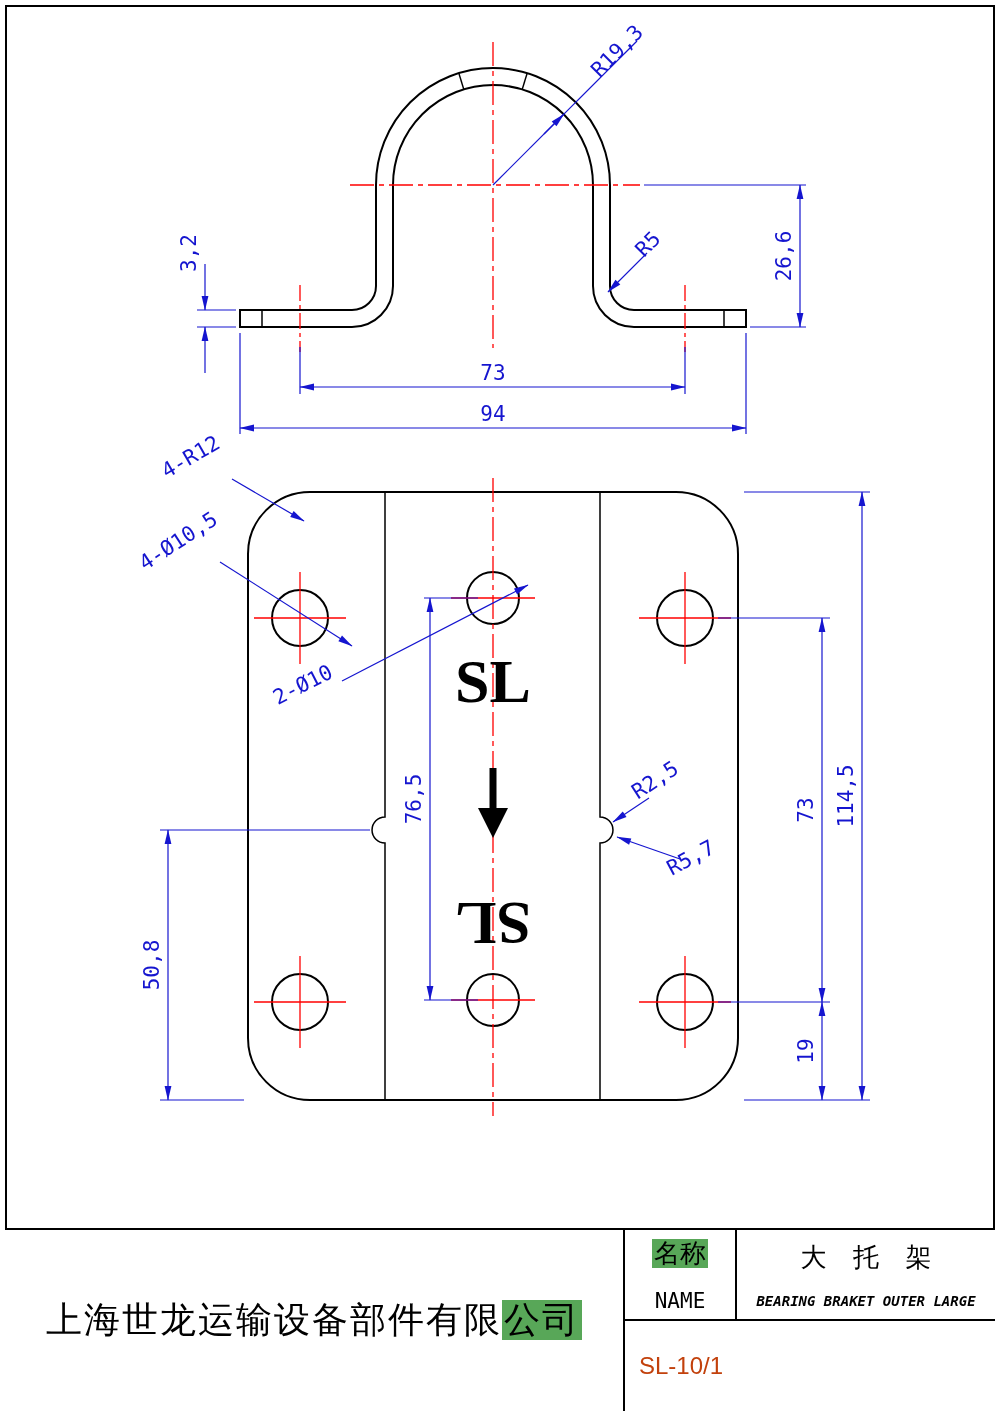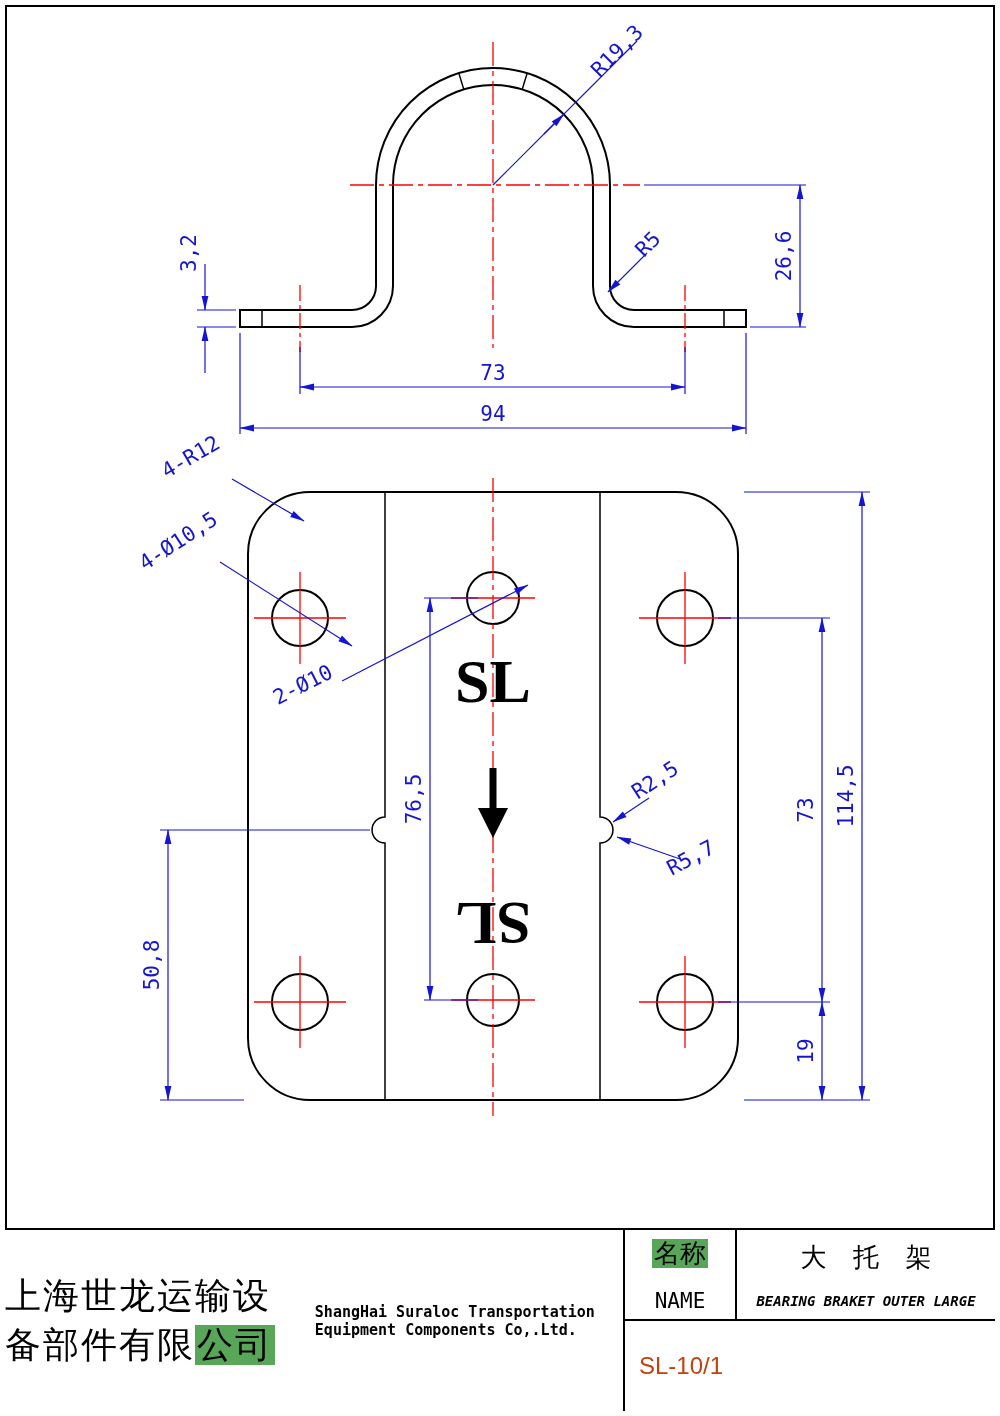--- a/index.html
+++ b/index.html
@@ -19,21 +19,21 @@
   .thin{stroke:var(--outline);stroke-width:1.5;fill:none;}
   .ctr{stroke:var(--centerline);stroke-width:1.3;fill:none;}
   .ctrdash{stroke-dasharray:24 5 5 5;}
   .ctrdash2{stroke-dasharray:16 4 4 4;}
   .dim{stroke:var(--dimension);stroke-width:1.2;fill:none;}
   .arrfill{fill:var(--dimension);}
   text.dimtext{font-family:"DejaVu Sans Mono",monospace;font-size:21px;fill:var(--dimension);}
   text.brand{font-family:"Liberation Serif",serif;font-weight:bold;font-size:62px;fill:#000;}
 
   .titleblock{position:absolute;left:5px;top:1228px;width:990px;height:183px;border-top:2px solid var(--outline);display:flex;background:#fff;}
-  .tb-company{width:620px;border-right:2px solid var(--outline);display:flex;flex-direction:row;align-items:center;justify-content:center;gap:10px;}
+  .tb-company{width:620px;border-right:2px solid var(--outline);display:flex;flex-direction:column;align-items:center;justify-content:center;gap:10px;}
   .company-cn{font-size:36px;letter-spacing:2px;color:#000;font-family:"Liberation Serif",serif;}
   .company-en{font-size:15px;font-weight:bold;font-family:"DejaVu Sans Mono",monospace;color:#000;}
   .tb-grid{flex:1;display:grid;grid-template-columns:112px 1fr;grid-template-rows:1fr 1fr;}
   .tb-cell{display:flex;flex-direction:column;align-items:center;justify-content:center;gap:18px;}
   .cell-r1{border-bottom:2px solid var(--outline);}
   .cell-c1{border-right:2px solid var(--outline);}
   .cjk{font-size:26px;color:#000;font-family:"Liberation Serif",serif;}
   .spaced{letter-spacing:10px;padding-left:10px;}
   .lat{font-size:21px;font-family:"DejaVu Sans Mono",monospace;color:#000;}
   .lat.small{font-size:14px;font-weight:bold;font-style:italic;}
@@ -197,21 +197,20 @@
         <path class="dim" d="M244,1100 L160,1100"></path>
         <path class="dim" d="M168,830 L168,1100" marker-start="url(#ar)" marker-end="url(#ar)"></path>
         <text class="dimtext" x="159" y="965" text-anchor="middle" transform="rotate(-90 159 965)">50,8</text>
       </g>
     </g>
   </svg>
 
   <div class="titleblock">
     <div class="tb-company">
       <div class="company-cn"><span>上海世龙运输设备部件有限</span><span class="hl">公司</span></div>
-      <div class="company-en">ShangHai Suraloc Transportation Equipment Components Co,.Ltd.</div>
     </div>
     <div class="tb-grid">
       <div class="tb-cell cell-r1 cell-c1">
         <div class="cjk"><span class="hl">名称</span></div>
         <div class="lat">NAME</div>
       </div>
       <div class="tb-cell cell-r1">
         <div class="cjk spaced">大 托 架</div>
         <div class="lat small">BEARING BRAKET OUTER LARGE</div>
       </div>

